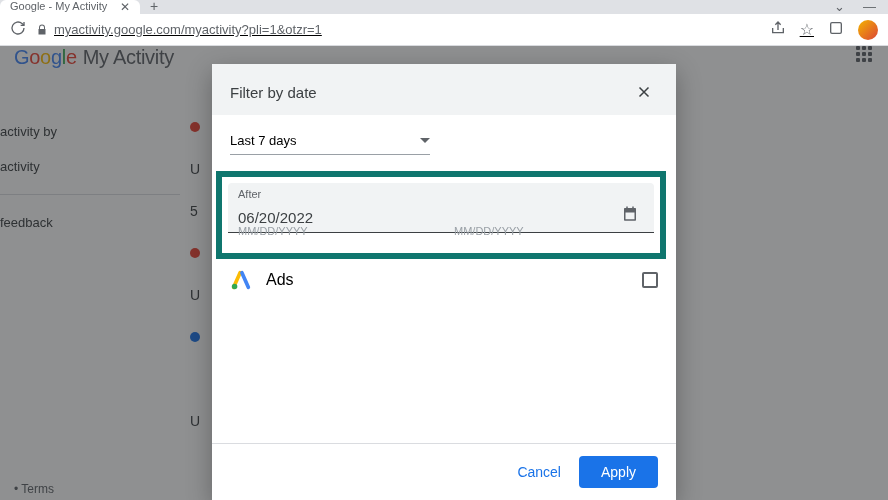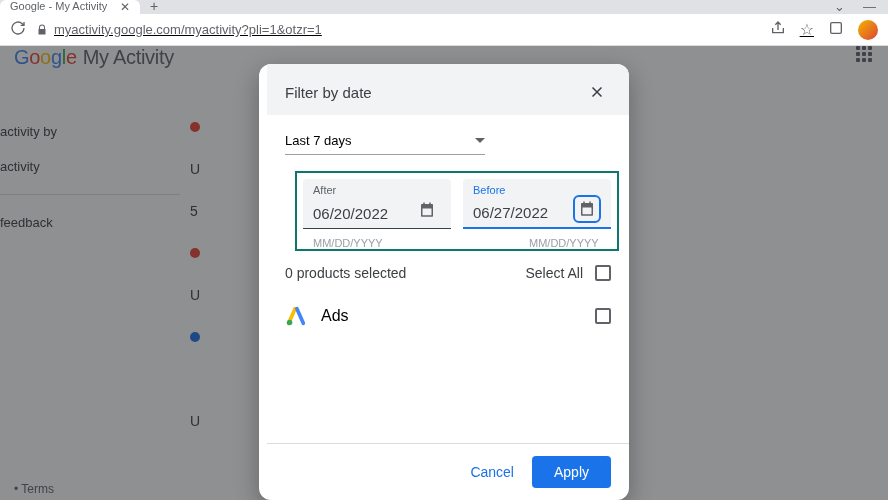--- a/index.html
+++ b/index.html
@@ -33,45 +33,45 @@
     .divider { height: 1px; background: #dadce0; margin: 10px 0; }
     .ext-icon { width: 14px; height: 14px; color: #5f6368; }
     .footer-links { position: absolute; bottom: 4px; left: 14px; font-size: 12px; color: #5f6368; }
     .bullet::before { content: "• "; color: #5f6368; }
     
     .content-area { position: absolute; left: 190px; top: 60px; color: #3c4043; font-size: 14px; }
     .row-item { height: 42px; display: flex; align-items: center; gap: 10px; }
     .row-dot { width: 10px; height: 10px; border-radius: 50%; }
     
     .modal-backdrop { position: absolute; inset: 0; z-index: 10; display: flex; justify-content: center; align-items: flex-start; padding-top: 18px; pointer-events: none; }
-    .modal { pointer-events: auto; width: 370px; background: #fff; border-radius: 12px; box-shadow: 0 8px 24px rgba(0,0,0,0.3); position: relative; display: flex; flex-direction: column; height: 436px; overflow: hidden; padding-left: 8px; }
+    .modal { pointer-events: auto; width: 464px; background: #fff; border-radius: 0; box-shadow: 0 8px 24px rgba(0,0,0,0.3); position: relative; display: flex; flex-direction: column; height: 436px; overflow: hidden; }
     .modal-close-wrap { position: absolute; top: 8px; right: 12px; width: 40px; height: 40px; border-radius: 50%; background: #f1f3f4; display: flex; align-items: center; justify-content: center; cursor: pointer; z-index: 2; }
     .modal-close-wrap svg { width: 18px; height: 18px; }
     
     .modal-scroll { flex: 1; overflow-y: auto; position: relative; }
     .modal-scroll::-webkit-scrollbar { width: 10px; }
     .modal-scroll::-webkit-scrollbar-thumb { background: #bdc1c6; border-radius: 5px; }
     
     .section-header { background: #f1f3f4; padding: 20px 18px 14px 18px; font-size: 15px; color: #3c4043; }
     .range-select { padding: 10px 18px 0 18px; }
     .select-ctl { width: 200px; border-bottom: 1px solid #9aa0a6; padding: 8px 0 6px 0; display: flex; justify-content: space-between; align-items: center; font-size: 13px; cursor: pointer; }
     .caret-down { width: 0; height: 0; border-left: 5px solid transparent; border-right: 5px solid transparent; border-top: 5px solid #5f6368; }
     
-    .highlight-box { border: 2px solid #0f766e; margin: 16px 10px 0 28px; padding: 6px 6px 20px 6px; display: flex; gap: 12px; position: relative; }
+    .highlight-box { border: 6px solid #0f766e; margin: 16px 10px 0 4px; padding: 6px 6px 20px 6px; display: flex; gap: 12px; position: relative; }
     .date-field { flex: 1; background: #f1f3f4; border-radius: 4px 4px 0 0; padding: 6px 10px; position: relative; display: flex; align-items: flex-end; justify-content: space-between; height: 50px; }
     .date-field.after { border-bottom: 1px solid #3c4043; }
     .date-field.before { border-bottom: 2px solid #1a73e8; }
     .date-label { position: absolute; top: 5px; left: 10px; font-size: 11px; }
     .date-field.after .date-label { color: #5f6368; }
     .date-field.before .date-label { color: #1a73e8; }
     .date-value { font-size: 15px; color: #3c4043; }
     .cal-btn { width: 28px; height: 28px; display: flex; align-items: center; justify-content: center; margin-bottom: -2px; }
     .cal-btn.focused { border: 2px solid #1a73e8; border-radius: 6px; }
     .cal-svg { width: 18px; height: 18px; fill: #5f6368; }
-    .hint { position: absolute; bottom: 0; font-size: 11px; color: #9aa0a6; text-transform: uppercase; }
+    .hint { position: absolute; bottom: 16px; font-size: 11px; color: #9aa0a6; text-transform: uppercase; }
     .hint.h1 { left: 16px; } .hint.h2 { left: 232px; }
     
     .products-row { display: flex; justify-content: space-between; align-items: center; padding: 14px 18px; font-size: 14px; color: #3c4043; }
     .product-item { display: flex; align-items: center; padding: 10px 18px; gap: 14px; }
     .checkbox { width: 16px; height: 16px; border: 2px solid #5f6368; border-radius: 2px; cursor: pointer; }
     .ads-icon { width: 22px; height: 22px; }
     
     .modal-footer { border-top: 1px solid #dadce0; padding: 12px 18px; display: flex; justify-content: flex-end; gap: 18px; align-items: center; }
     .btn-text { color: #1a73e8; font-size: 14px; font-weight: 500; cursor: pointer; background: none; border: none; }
     .btn-primary { background: #1a73e8; color: #fff; border: none; padding: 8px 22px; border-radius: 4px; font-size: 14px; font-weight: 500; cursor: pointer; }
@@ -199,41 +199,25 @@
         <div class="highlight-box">
           <div class="date-field after">
             <span class="date-label">After</span>
             <span class="date-value">06/20/2022</span>
             <span class="cal-btn">
               <svg class="cal-svg" viewBox="0 0 24 24">
                   <path d="M5 4h2V2h2v2h6V2h2v2h2a1 1 0 0 1 1 1v15a1 1 0 0 1-1 1H5a1 1 0 0 1-1-1V5a1 1 0 0 1 1-1zm1 6v9h12v-9H6z"></path>
                 </svg>
             </span>
           </div>
-          <div class="date-field before">
-            <span class="date-label">Before</span>
-            <span class="date-value">06/27/2022</span>
-            <span class="cal-btn focused">
-              <svg class="cal-svg" viewBox="0 0 24 24">
-                  <path d="M5 4h2V2h2v2h6V2h2v2h2a1 1 0 0 1 1 1v15a1 1 0 0 1-1 1H5a1 1 0 0 1-1-1V5a1 1 0 0 1 1-1zm1 6v9h12v-9H6z"></path>
-                </svg>
-            </span>
-          </div>
           <span class="hint h1">MM/DD/YYYY</span>
           <span class="hint h2">MM/DD/YYYY</span>
         </div>
 
 
-        <div class="products-row">
-          <span>0 products selected</span>
-          <div style="display:flex;align-items:center;gap:12px">
-            <span>Select All</span>
-            <span class="checkbox"></span>
-          </div>
-        </div>
 
         <div class="product-item">
           <svg class="ads-icon" viewBox="0 0 24 24">
               <path d="M4 20L11 4" stroke="#FBBC05" stroke-width="4" stroke-linecap="round"></path>
               <path d="M13 4l7 16" stroke="#4285F4" stroke-width="4" stroke-linecap="round"></path>
               <circle cx="5" cy="19" r="3" fill="#34A853"></circle>
             </svg>
           <span style="flex:1">Ads</span>
           <span class="checkbox"></span>
         </div>

